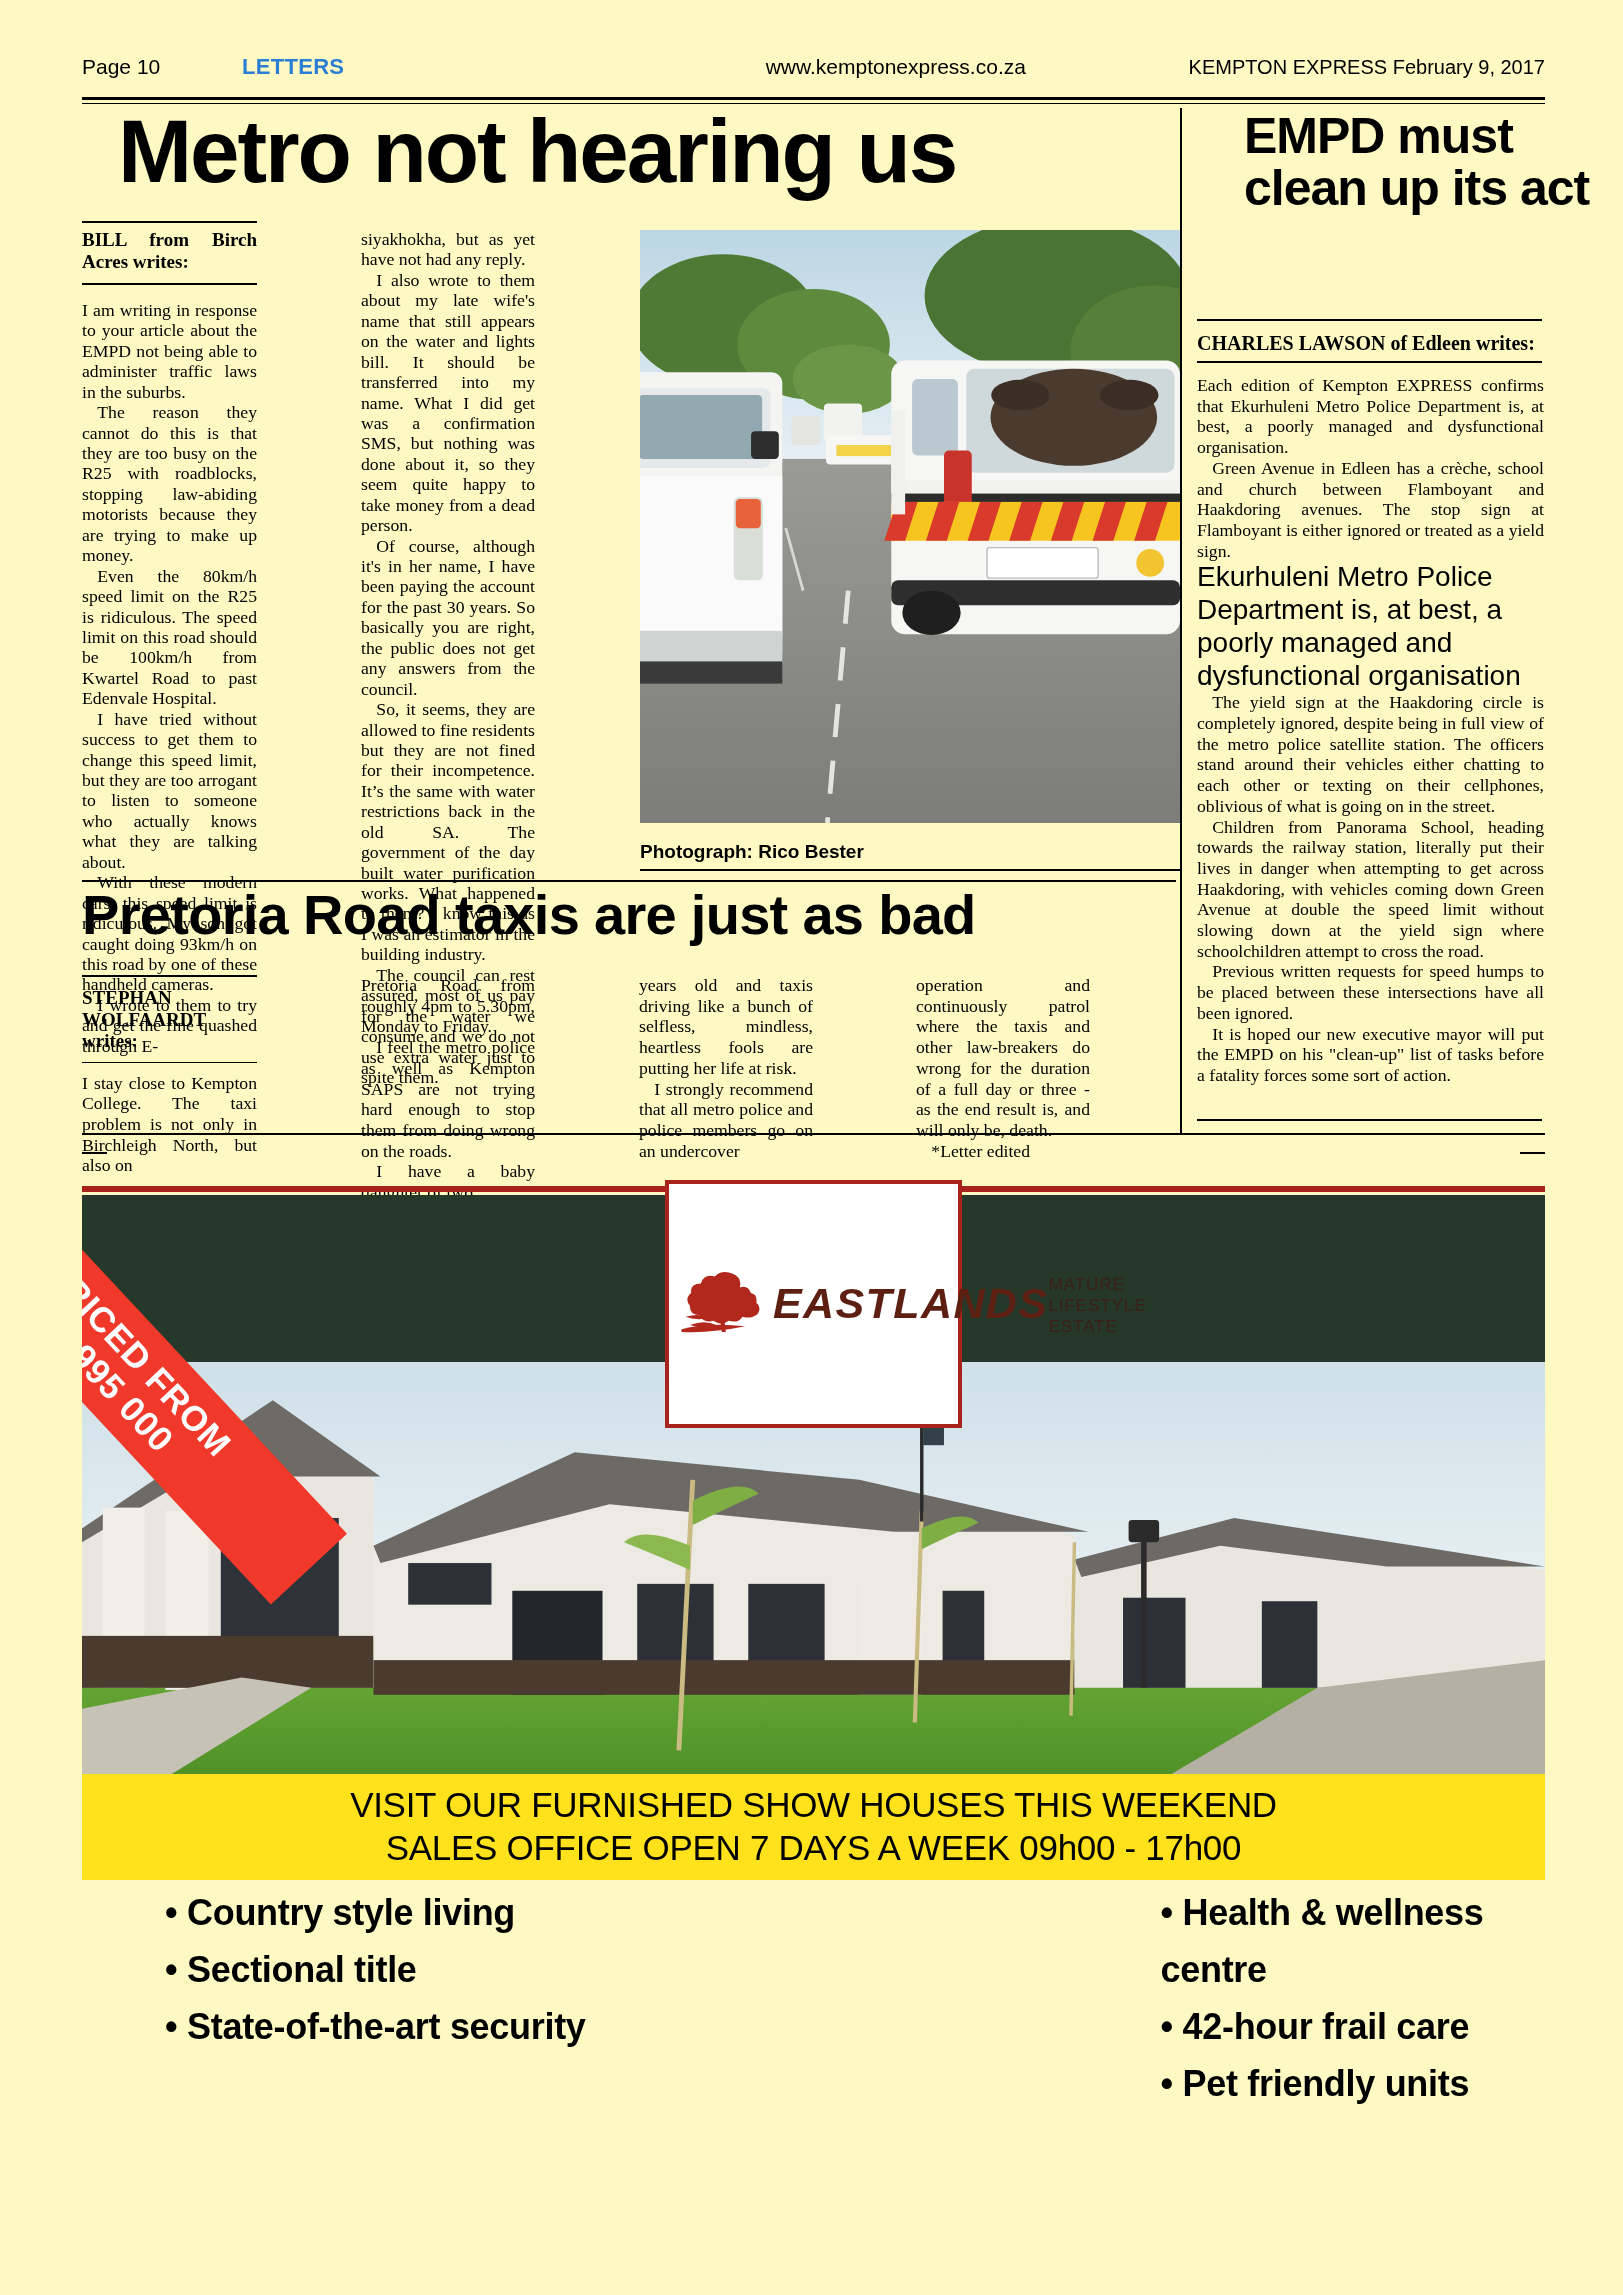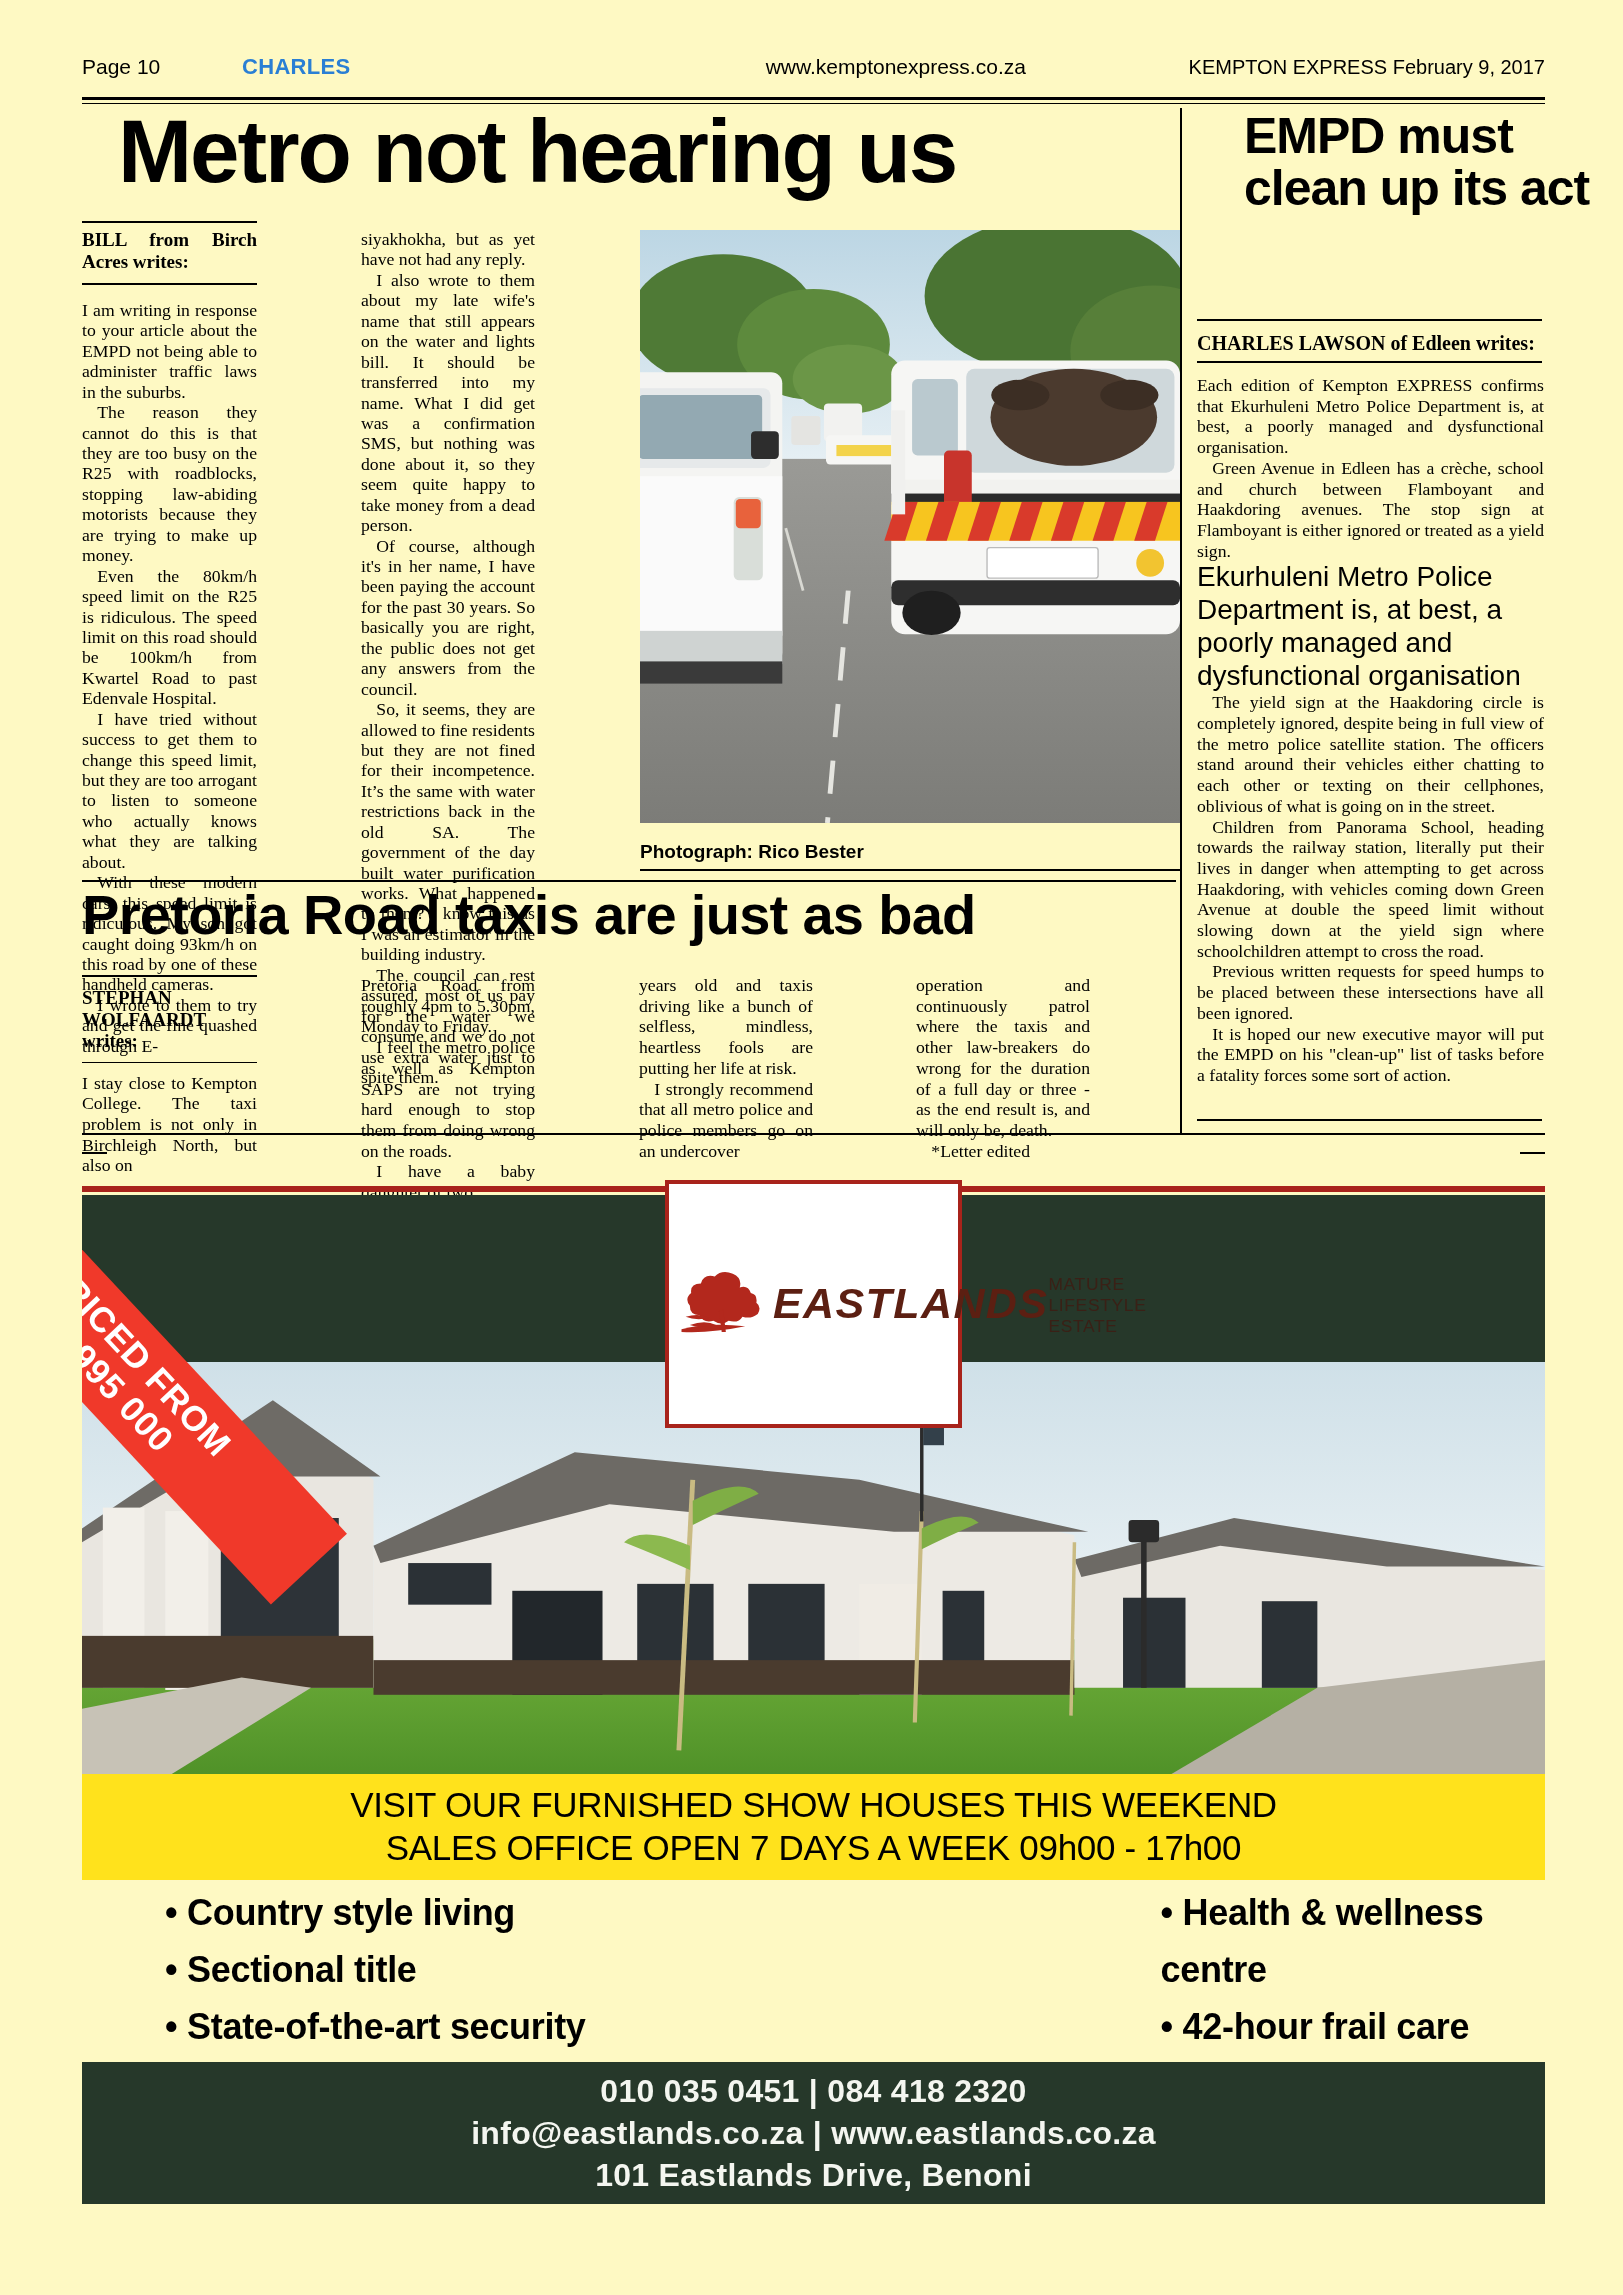--- a/index.html
+++ b/index.html
@@ -107,21 +107,21 @@
   .ad-footer div{font-family:"Liberation Sans",sans-serif;font-weight:bold;font-size:32px;line-height:1.32;letter-spacing:0.3px;}
 </style>
 </head>
 <body>
 
 <div class="page">
 
   <div class="masthead">
     <div class="mh-row">
       <span class="mh-page">Page 10</span>
-      <span class="mh-letters">CHARLES</span>
+      <span class="mh-letters">LETTERS</span>
       <span class="mh-url">www.kemptonexpress.co.za</span>
       <span class="mh-right">KEMPTON EXPRESS  February 9, 2017</span>
     </div>
   </div>
   <div class="mh-rule"></div>
   <div class="mh-rule2"></div>
 
   <div class="head-main">Metro not hearing us</div>
   <div class="vrule-head"></div>
 
@@ -359,21 +359,16 @@
         <div class="bul">• Sectional title</div>
         <div class="bul">• State-of-the-art security</div>
       </div>
       <div class="bcol right">
         <div class="bul">• Health &amp; wellness centre</div>
         <div class="bul">• 42-hour frail care</div>
         <div class="bul">• Pet friendly units</div>
       </div>
     </div>
 
-    <div class="ad-footer">
-      <div>010 035 0451 | 084 418 2320</div>
-      <div>info@eastlands.co.za | www.eastlands.co.za</div>
-      <div>101 Eastlands Drive, Benoni</div>
-    </div>
 
   </div>
 </div>
 
 
 </body></html>

